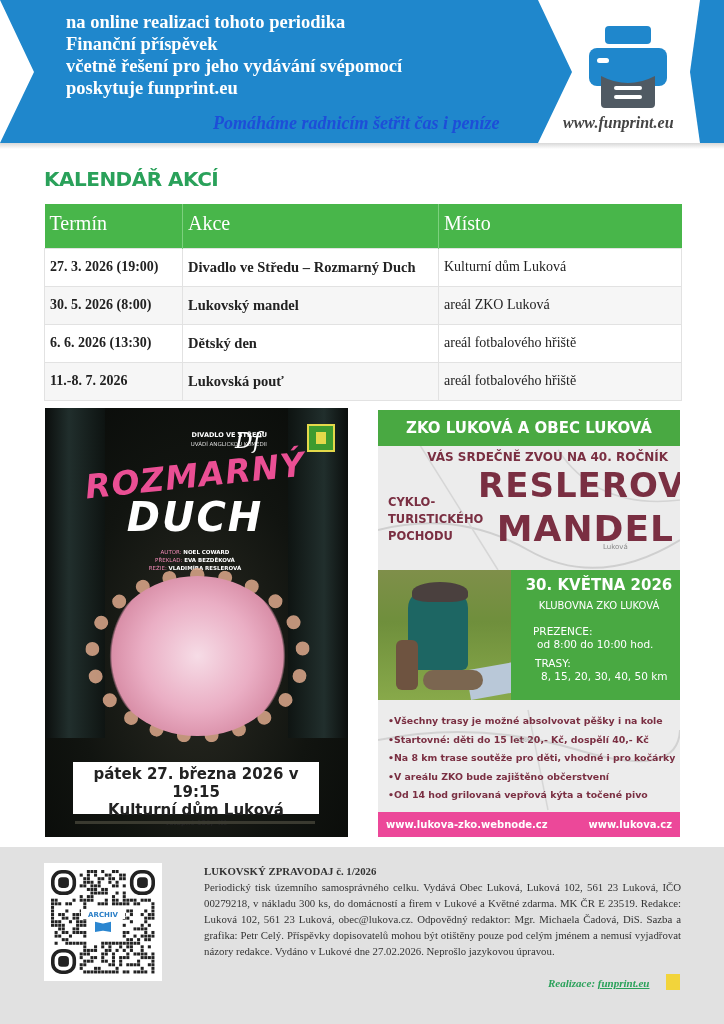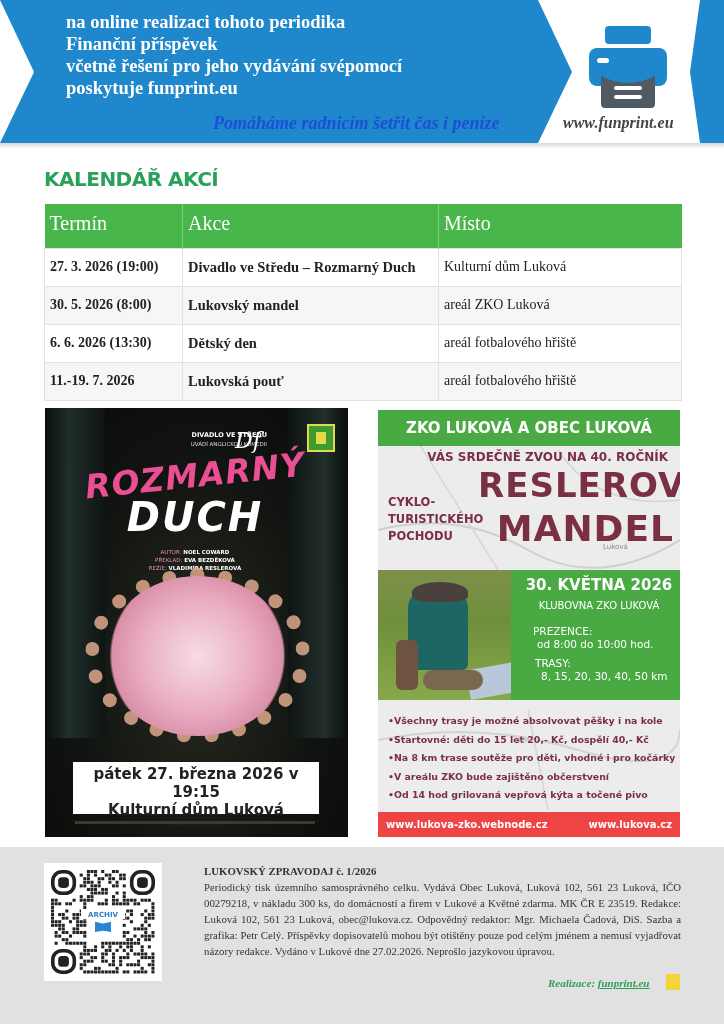--- a/index.html
+++ b/index.html
@@ -96,21 +96,21 @@
   .pm-date { position: absolute; left: 8px; top: 6px; width: 160px; text-align: center; font-weight: bold; font-size: 15px; }
   .pm-place { position: absolute; left: 8px; top: 30px; width: 160px; text-align: center; font-size: 10px; }
   .pm-prez-l { position: absolute; left: 22px; top: 55px; font-size: 10.5px; }
   .pm-prez-v { position: absolute; left: 26px; top: 68px; font-size: 10.5px; }
   .pm-trasy-l { position: absolute; left: 24px; top: 87px; font-size: 10.5px; }
   .pm-trasy-v { position: absolute; left: 30px; top: 100px; font-size: 10.5px; }
   .pm-bullets { position: absolute; left: 10px; top: 302px; width: 290px; list-style: none; color: #7a2f42;
     font-family: "DejaVu Sans", sans-serif; font-weight: bold; font-size: 9.4px; line-height: 18.5px; }
   .pm-bullets li::before { content: "\2022 "; }
   .pm-kvetna { position: absolute; left: 137px; top: 327px; color: #999; font-family: "DejaVu Sans", sans-serif; font-size: 5px; }
-  .pm-bottom { position: absolute; left: 0; top: 402px; width: 302px; height: 25px; background: #ef4444; color: #fff;
+  .pm-bottom { position: absolute; left: 0; top: 402px; width: 302px; height: 25px; background: #ec4899; color: #fff;
     font-family: "DejaVu Sans", sans-serif; font-weight: bold; font-size: 10px; line-height: 25px; }
   .pm-url1 { position: absolute; left: 8px; }
   .pm-url2 { position: absolute; right: 8px; }
 
   
   .footer { position: absolute; left: 0; top: 847px; width: 724px; height: 177px; background: #e1e1e1; }
   .qr { position: absolute; left: 44px; top: 16px; width: 118px; height: 118px; background: #ffffff; }
   .qr svg { position: absolute; left: 7px; top: 7px; }
   .qr-label { position: absolute; left: 37px; top: 46px; width: 44px; text-align: center; color: #2b7fc7; background: #fff;
     font-family: "DejaVu Sans", sans-serif; font-weight: bold; font-size: 7px; padding-top: 2px; }
@@ -172,21 +172,21 @@
       <td class="c0">30. 5. 2026 (8:00)</td>
       <td class="c1">Lukovský mandel</td>
       <td class="c2">areál ZKO Luková</td>
     </tr>
     <tr>
       <td class="c0">6. 6. 2026 (13:30)</td>
       <td class="c1">Dětský den</td>
       <td class="c2">areál fotbalového hřiště</td>
     </tr>
     <tr class="alt">
-      <td class="c0">11.-19. 7. 2026</td>
+      <td class="c0">11.-8. 7. 2026</td>
       <td class="c1">Lukovská pouť</td>
       <td class="c2">areál fotbalového hřiště</td>
     </tr>
   </tbody>
 </table>
 
 <div class="poster-theatre">
   <div class="curtain-l"></div>
   <div class="curtain-r"></div>
   <div class="pt-head1">DIVADLO VE STŘEDU</div>

